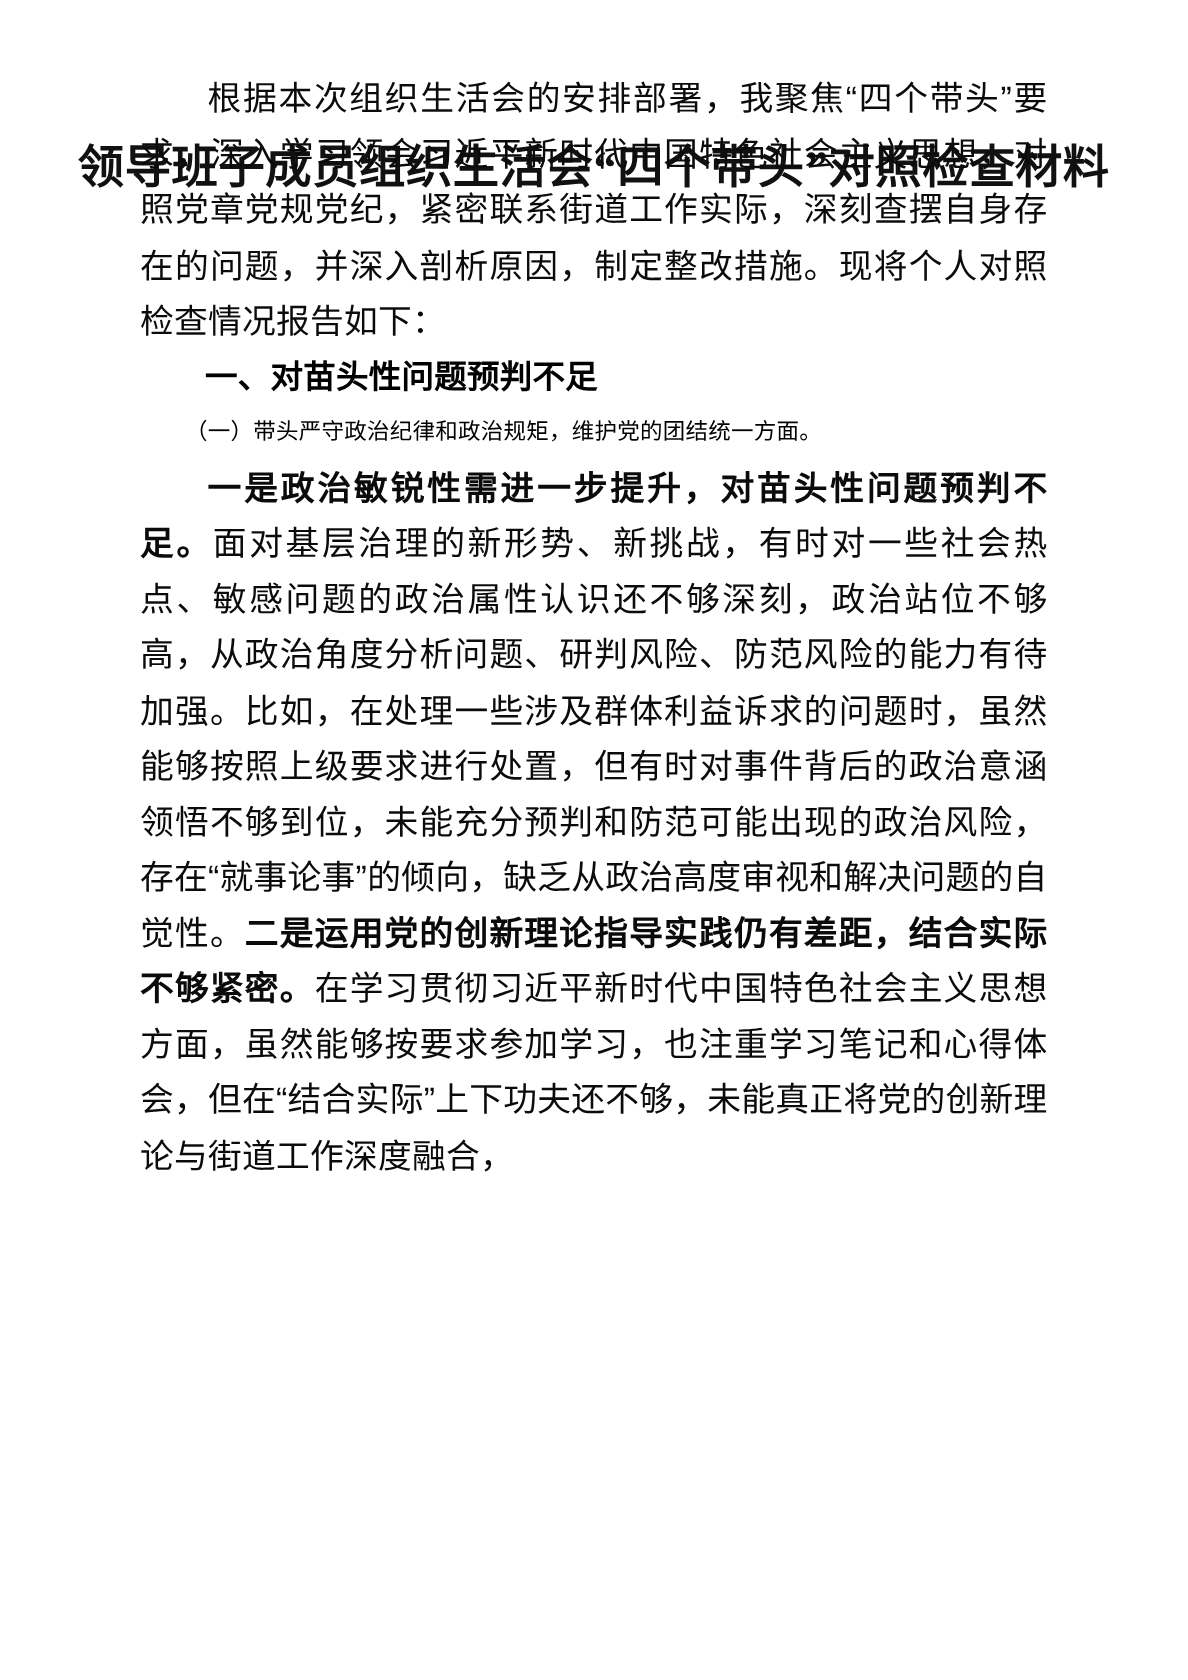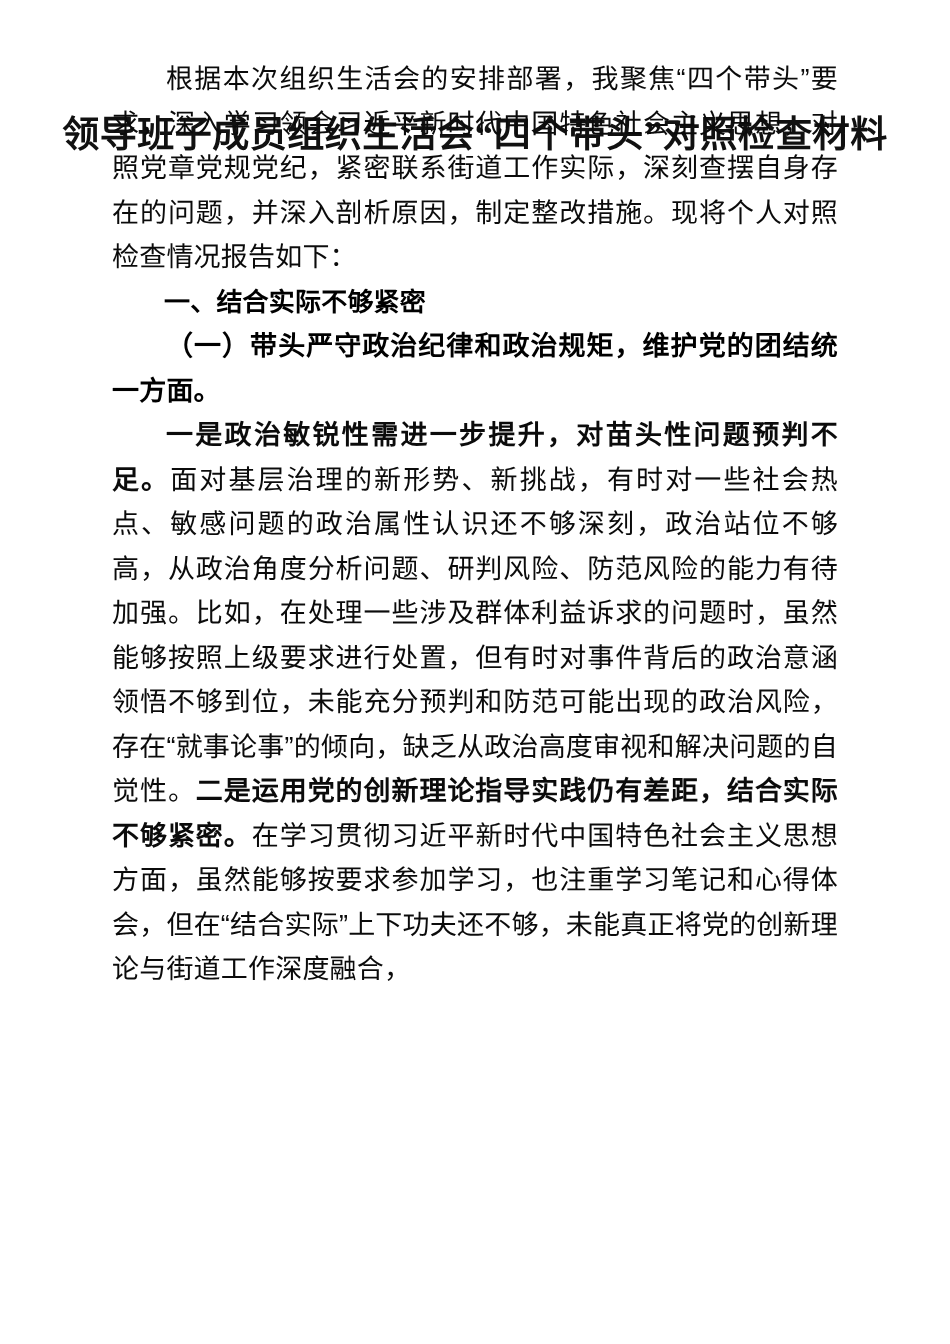--- a/index.html
+++ b/index.html
@@ -61,22 +61,22 @@
     font-size: 26px;
     line-height: 44.5px;
     text-indent: 2em;
     margin: 0;
     color: #000000;
     letter-spacing: 0.2px;
   }
   
   .heading-2 {
     font-family: "DejaVu Serif", "Liberation Serif", serif;
-    font-weight: bold;
-    font-size: 27px;
+    font-weight: normal;
+    font-size: 18px;
     line-height: 44.5px;
     text-indent: 2em;
     text-align: justify;
     text-justify: inter-ideograph;
     margin: 0;
     color: #000000;
     letter-spacing: 0.2px;
   }
   .b {
     font-weight: bold;
@@ -89,20 +89,20 @@
 <body>
 
 <div class="page">
 
   <h1 class="doc-title">领导班子成员组织生活会“四个带头”对照检查材料</h1>
 
   <div class="doc-body">
 
     <p class="para first-para">根据本次组织生活会的安排部署，我聚焦“四个带头”要求，深入学习领会习近平新时代中国特色社会主义思想，对照党章党规党纪，紧密联系街道工作实际，深刻查摆自身存在的问题，并深入剖析原因，制定整改措施。现将个人对照检查情况报告如下：</p>
 
-    <p class="heading-1">一、结合实际不够紧密</p>
+    <p class="heading-1">一、对苗头性问题预判不足</p>
 
     <p class="heading-2">（一）带头严守政治纪律和政治规矩，维护党的团结统一方面。</p>
 
     <p class="para"><span class="b">一是政治敏锐性需进一步提升，对苗头性问题预判不足。</span><span>面对基层治理的新形势、新挑战，有时对一些社会热点、敏感问题的政治属性认识还不够深刻，政治站位不够高，从政治角度分析问题、研判风险、防范风险的能力有待加强。比如，在处理一些涉及群体利益诉求的问题时，虽然能够按照上级要求进行处置，但有时对事件背后的政治意涵领悟不够到位，未能充分预判和防范可能出现的政治风险，存在“就事论事”的倾向，缺乏从政治高度审视和解决问题的自觉性。</span><span class="b">二是运用党的创新理论指导实践仍有差距，结合实际不够紧密。</span><span>在学习贯彻习近平新时代中国特色社会主义思想方面，虽然能够按要求参加学习，也注重学习笔记和心得体会，但在“结合实际”上下功夫还不够，未能真正将党的创新理论与街道工作深度融合，</span></p>
 
   </div>
 </div>
 
 </body></html>

